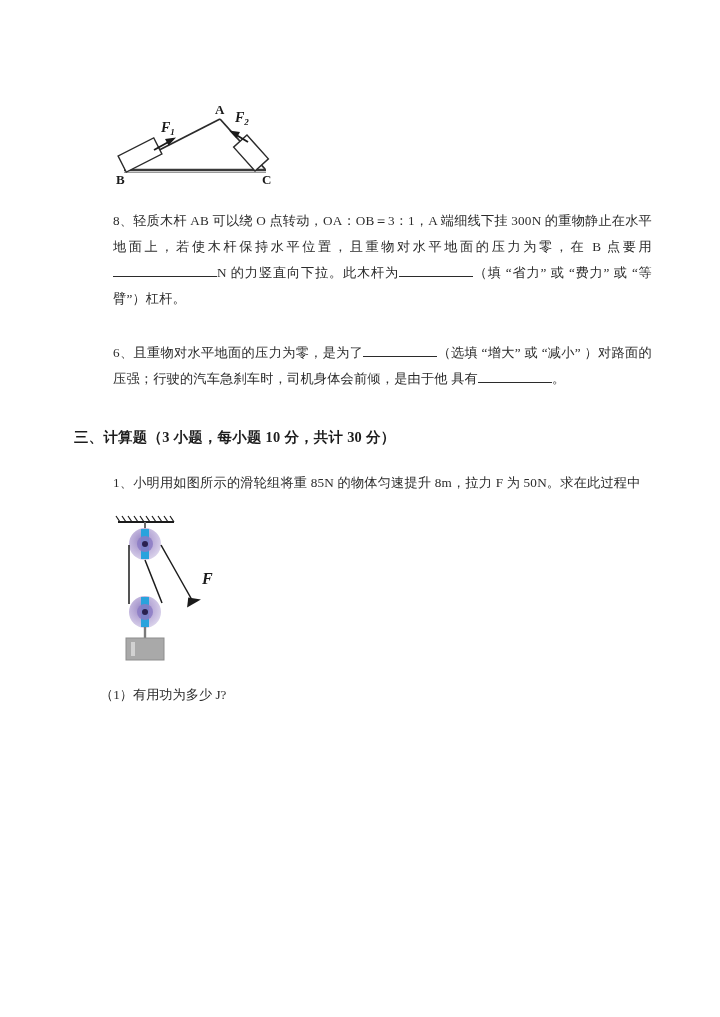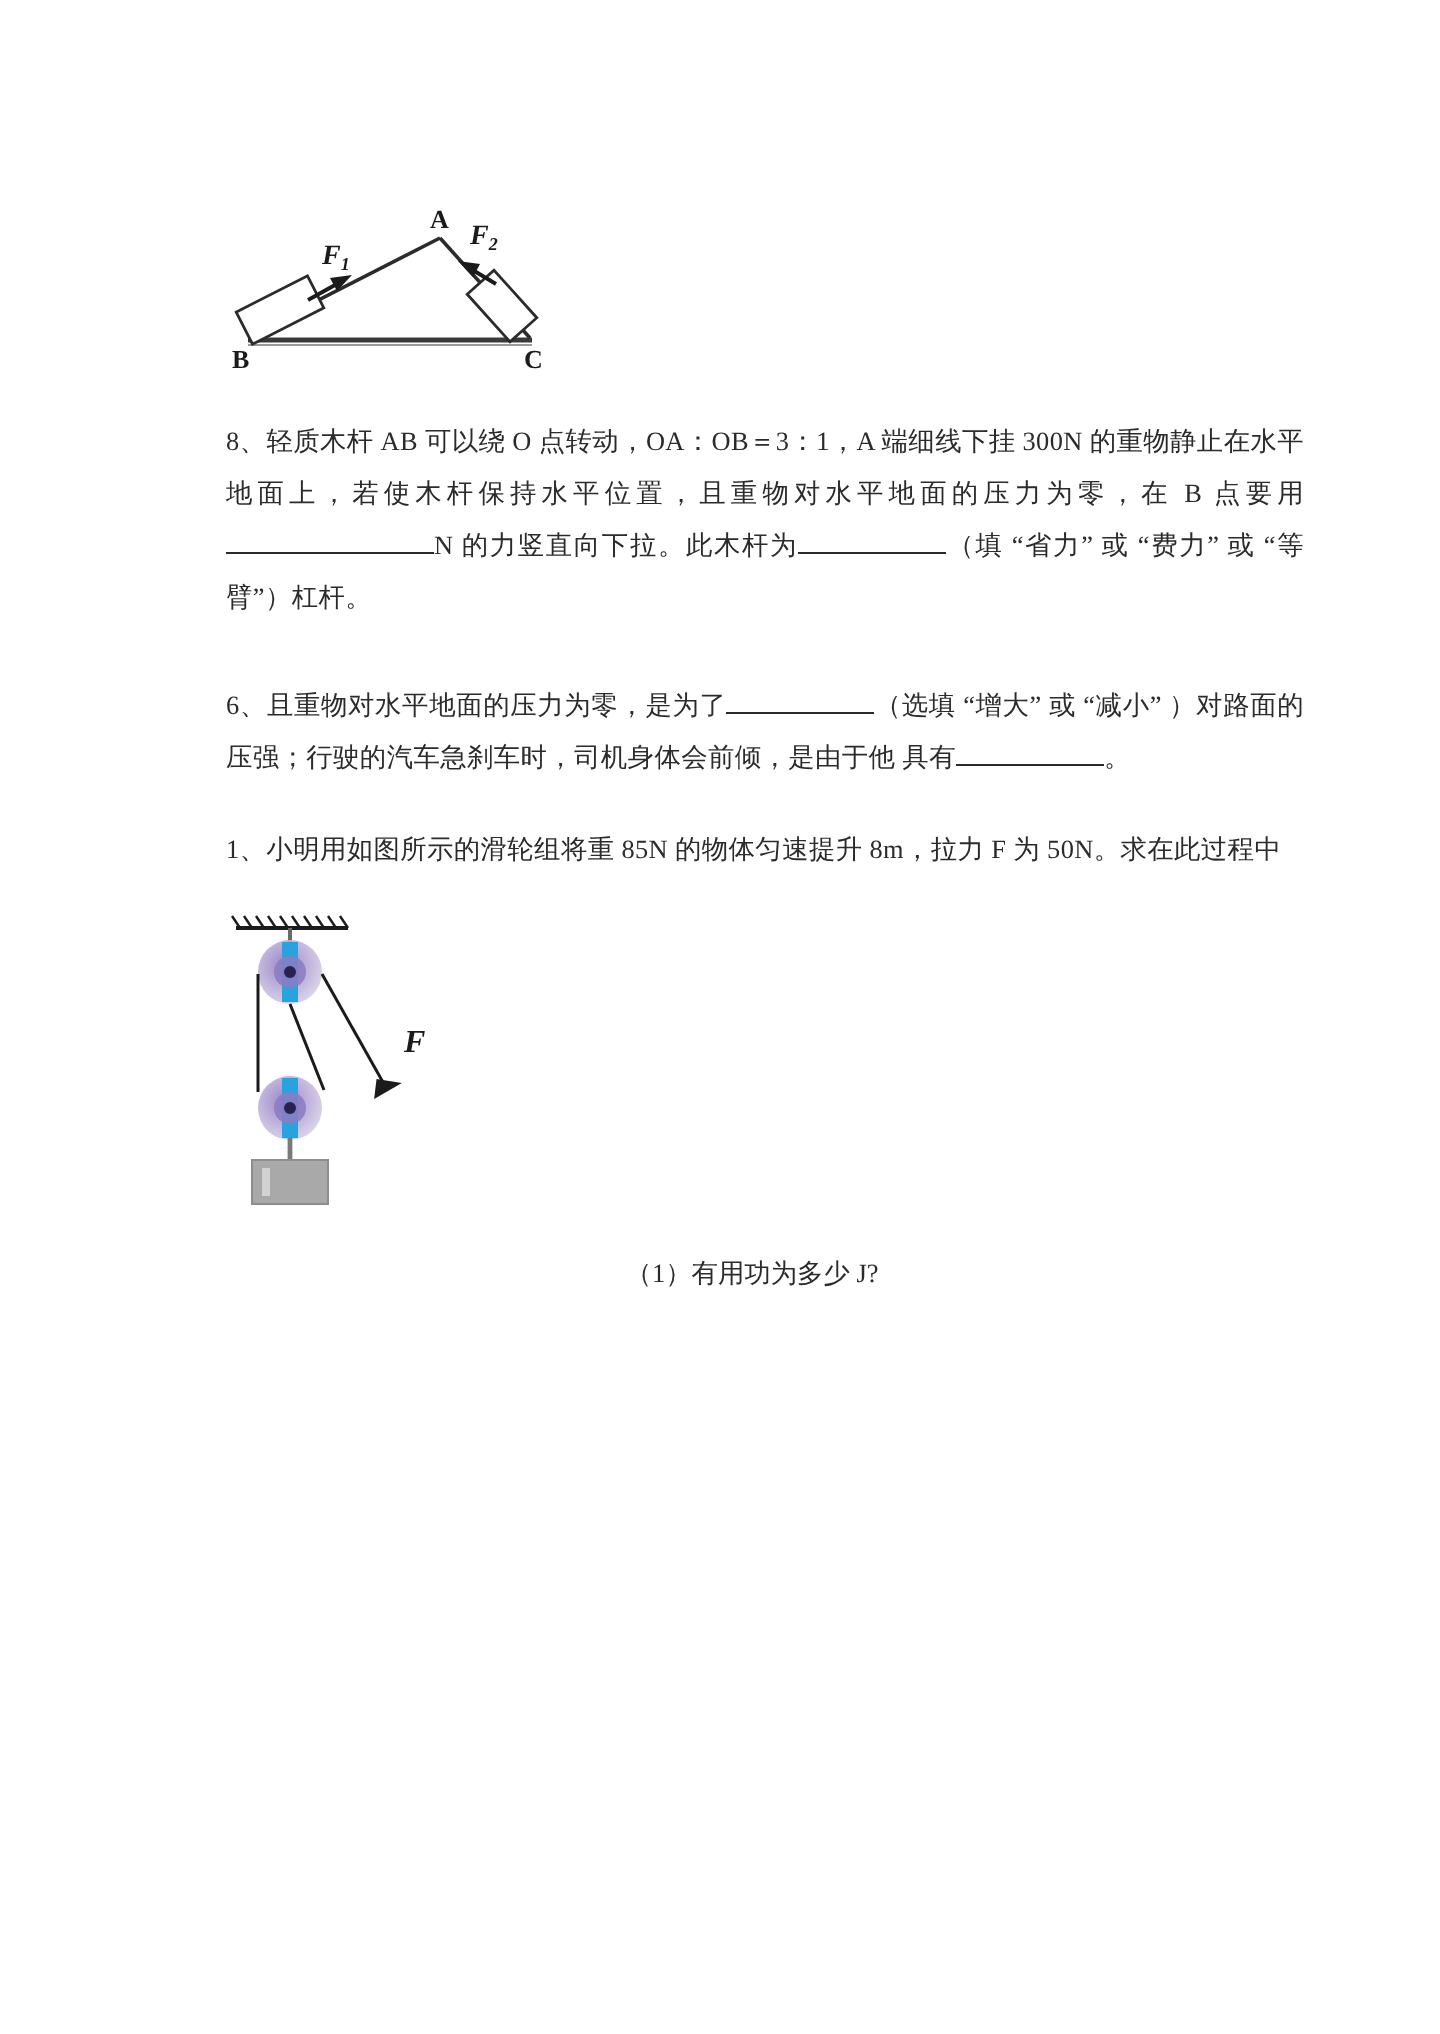--- a/index.html
+++ b/index.html
@@ -54,21 +54,20 @@
     margin-top: 32px;
     color: #1d1d1d;
     letter-spacing: 0.3px;
   }
 
   .sub-q {
     font-size: 13.2px;
     line-height: 26px;
     margin-left: 26px;
     color: #2b2b2b;
-    text-align: center;
   }
 
   .tight { font-size: 12.4px; letter-spacing: 0px; }
 
   
   .fig-lever {
     position: absolute;
     left: 28px;
     top: 0px;
     width: 200px;
@@ -129,20 +128,21 @@
 
     <div class="gap-a"></div>
 
 
     <div class="gap-a"></div>
 
     <div class="q">
       <span>6、</span><span>且重物对水平地面的压力为零，是为了</span><span class="blank b-mid"></span><span>（选填 “增大” 或 “减小” ）对路面的压强；行驶的汽车急刹车时，司机身体会前倾，是由于他 具有</span><span class="blank b-mid"></span><span>。</span>
     </div>
 
+    <div class="section-title">三、计算题（3 小题，每小题 10 分，共计 30 分）</div>
 
     <div class="gap-b"></div>
 
     <div class="q">1、小明用如图所示的滑轮组将重 85N 的物体匀速提升 8m，拉力 F 为 50N。求在此过程中</div>
 
     <div class="fig-pulley">
       <svg width="140" height="150" viewBox="0 0 140 150">
         <defs>
           <radialGradient id="pg" cx="42%" cy="40%" r="62%">
             <stop offset="0%" stop-color="#8f7fc0"></stop>

